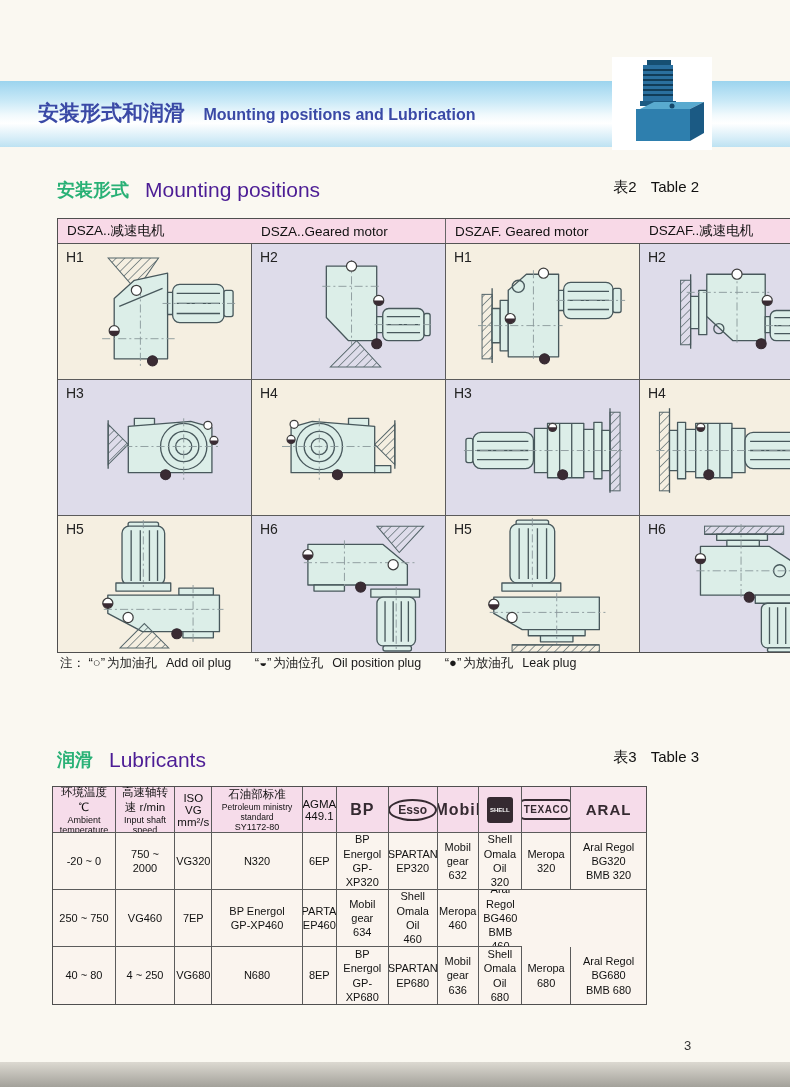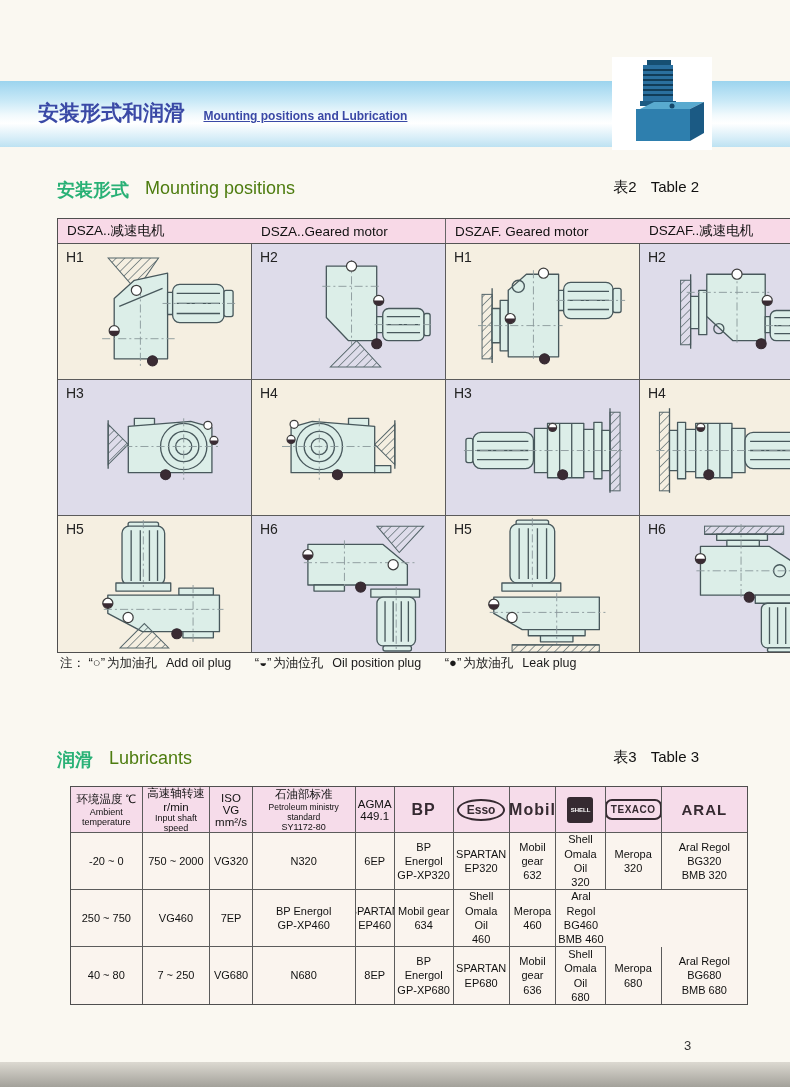--- a/index.html
+++ b/index.html
@@ -7,26 +7,26 @@
          background:#faf8f1; font-family:"Liberation Sans", sans-serif; color:#1a1a1a; }
 
   
   .band { position:absolute; top:81px; height:66px;
           background:linear-gradient(180deg,#9cd4ee 0%,#c9e9f7 30%,#f2fafd 52%,#ffffff 64%,#d8eef8 86%,#bde2f2 100%); }
   .band-left  { left:0; width:622px; }
   .band-right { left:712px; width:78px; }
   .product-box { position:absolute; left:612px; top:57px; width:100px; height:93px; background:#fff; }
   .band-title { position:absolute; left:38px; top:99px; white-space:nowrap; }
   .band-title .zh { font-size:21px; font-weight:bold; color:#3a49a6; }
-  .band-title .en { font-size:12px; font-weight:bold; color:#3a49a6; margin-left:14px;text-decoration:underline; }
+  .band-title .en { font-size:16px; font-weight:bold; color:#3a49a6; margin-left:14px; }
 
   
   .sec-head { position:absolute; left:57px; width:678px; display:flex; align-items:flex-start; }
   .sec-head .zh { font-size:18px; font-weight:bold; color:#29b176; }
-  .sec-head .en { font-size:18px; color:#4d7c0f; margin-left:16px; }
+  .sec-head .en { font-size:21px; color:#4c1d95; margin-left:16px; }
   .sec-head .spacer { flex:1; }
   .sec-head .tz { font-size:15px; color:#111; }
   .sec-head .te { font-size:15px; color:#111; margin-left:14px; margin-right:36px; }
 
   
   .t2 { position:absolute; left:57px; top:218px; width:778px; border:1.5px solid #4f4f4f; box-sizing:border-box; }
   .t2h { display:grid; grid-template-columns:repeat(4,1fr); background:#f8d9e7; height:24px; border-bottom:1px solid #555; }
   .t2h .hc { display:flex; align-items:center; padding-left:9px; font-size:13.5px; color:#111; }
   .t2h .hc:nth-child(2) { border-right:1.2px solid #666; }
   .t2b { display:grid; grid-template-columns:repeat(4,1fr); grid-auto-rows:136px; }
@@ -45,21 +45,21 @@
   .pf { stroke:#332830; fill:#3a2b33; }
   .ph { fill:#3a2b33; stroke:none; }
 
   
   .note { position:absolute; left:60px; top:655px; font-size:12.5px; color:#1a1a1a; white-space:nowrap; }
   .note .sym { font-size:13px; }
   .note .en  { margin-left:9px; margin-right:20px;text-align:right; }
   .note .zh  { margin-left:2px; }
 
   
-  .t3 { position:absolute; left:70px; top:786px; width:678px; border:1.5px solid #4f4f4f; box-sizing:border-box; background:#faf4ee; }
+  .t3 { position:absolute; left:52px; top:786px; width:595px; border:1.5px solid #4f4f4f; box-sizing:border-box; background:#faf4ee; }
   .t3row { display:grid; grid-template-columns:10.6% 10% 6.3% 15.2% 5.8% 8.7% 8.3% 6.9% 7.3% 8.3% 12.6%; }
   .t3row .c { border-right:1px solid #5b5b5b; border-bottom:1px solid #5b5b5b; box-sizing:border-box;
               display:flex; flex-direction:column; align-items:center; justify-content:center;
               text-align:center; padding:1px 2px; overflow:hidden; }
   .t3row .c:last-child { border-right:none; }
   .t3row:last-child .c { border-bottom:none; }
   .t3h .c { height:46px; background:#f6dcea; }
   .t3d .c { height:57px; }
   .hz  { font-size:11.5px; color:#111; }
   .he  { font-size:9px;  color:#111; }
@@ -474,21 +474,21 @@
 460</div>
     <div class="c cell">Meropa
 460</div>
     <div class="c cell">Aral Regol
 BG460
 BMB 460</div>
   </div>
 
   <div class="t3row t3d">
     <div class="c cell">40 ~ 80</div>
-    <div class="c cell">7 ~ 250</div>
+    <div class="c cell">4 ~ 250</div>
     <div class="c cell">VG680</div>
     <div class="c cell">N680</div>
     <div class="c cell">8EP</div>
     <div class="c cell">BP Energol
 GP-XP680</div>
     <div class="c cell">SPARTAN
 EP680</div>
     <div class="c cell">Mobil gear
 636</div>
     <div class="c cell">Shell Omala

